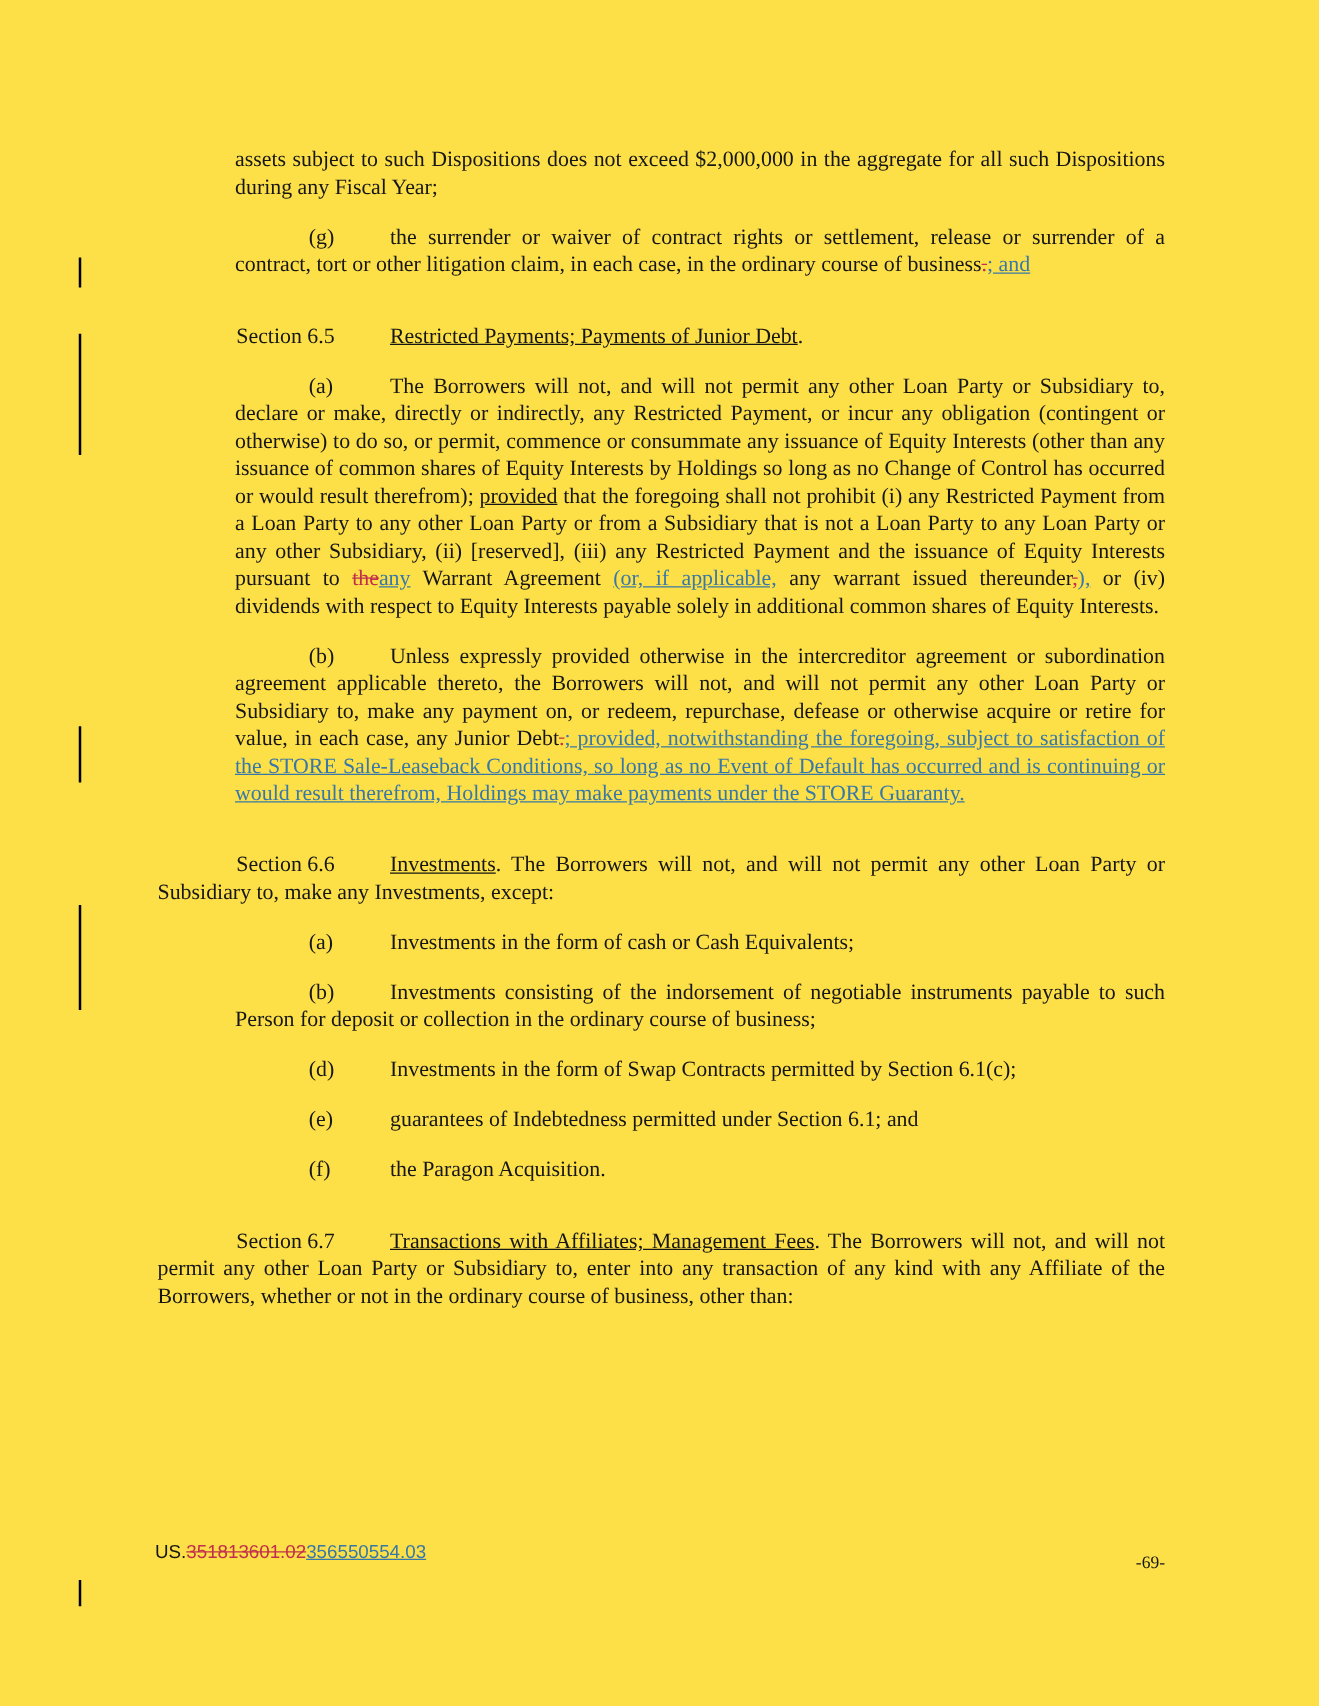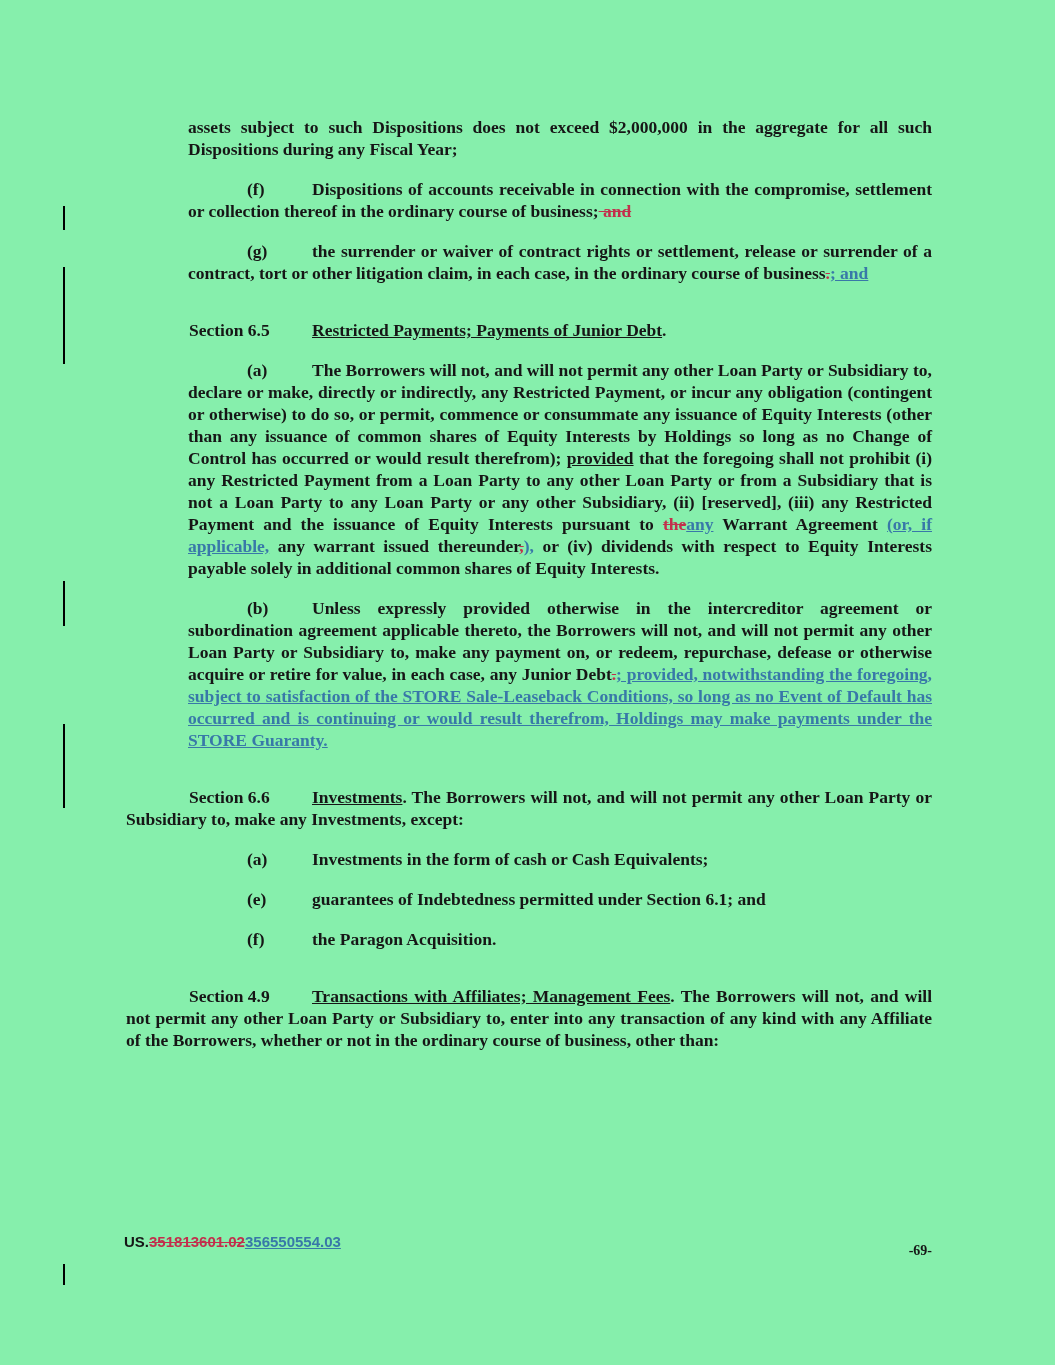--- a/index.html
+++ b/index.html
@@ -1,23 +1,22 @@
 <!DOCTYPE html>
 <html><head>
 <meta charset="utf-8">
 <style>
   html,body{margin:0;padding:0;background:#ffffff;}
   .page{
     position:relative;
     width:1055px;height:1365px;
-    background:#86efac;
+    background:#fde047;
     font-family:"Liberation Serif","DejaVu Serif",serif;
     color:#161616;
     overflow:hidden;
-    font-weight:bold;
   }
   .doc-body{
     position:absolute;
     left:126px;top:116px;
     width:806px;
     font-size:17.5px;
     line-height:22px;
   }
   .para{text-align:justify;margin:0 0 18px 0;}
   .cont{margin-left:62px;}
@@ -40,30 +39,31 @@
     font-size:15px;line-height:19px;
   }
   .footer-docid .seg-ins{text-decoration:underline;}
 </style>
 </head>
 <body>
 
 <div class="page" style="--ins: #3878A8; --del: #C22F4C;">
   <div class="doc-body">
       <div class="para cont"><span>assets subject to such Dispositions does not exceed $2,000,000 in the aggregate for all such Dispositions during any Fiscal Year;</span></div>
-      <div class="para clause"><span class="lbl">(f)</span><span>Dispositions of accounts receivable in connection with the compromise, settlement or collection thereof in the ordinary course of business;</span><span class="seg-del"> and</span></div>
       <div class="para clause"><span class="lbl">(g)</span><span>the surrender or waiver of contract rights or settlement, release or surrender of a contract, tort or other litigation claim, in each case, in the ordinary course of business</span><span class="seg-del">.</span><span class="seg-ins">; and</span></div>
       <div class="para section"><span class="slbl">Section 6.5</span><span class="seg-u">Restricted Payments; Payments of Junior Debt</span><span>.</span></div>
       <div class="para clause"><span class="lbl">(a)</span><span>The Borrowers will not, and will not permit any other Loan Party or Subsidiary to, declare or make, directly or indirectly, any Restricted Payment, or incur any obligation (contingent or otherwise) to do so, or permit, commence or consummate any issuance of Equity Interests (other than any issuance of common shares of Equity Interests by Holdings so long as no Change of Control has occurred or would result therefrom); </span><span class="seg-u">provided</span><span> that the foregoing shall not prohibit (i) any Restricted Payment from a Loan Party to any other Loan Party or from a Subsidiary that is not a Loan Party to any Loan Party or any other Subsidiary, (ii) [reserved], (iii) any Restricted Payment and the issuance of Equity Interests pursuant to </span><span class="seg-del">the</span><span class="seg-ins">any</span><span> Warrant Agreement </span><span class="seg-ins">(or, if applicable,</span><span> any warrant issued thereunder</span><span class="seg-del">,</span><span class="seg-ins">),</span><span> or (iv) dividends with respect to Equity Interests payable solely in additional common shares of Equity Interests.</span></div>
       <div class="para clause"><span class="lbl">(b)</span><span>Unless expressly provided otherwise in the intercreditor agreement or subordination agreement applicable thereto, the Borrowers will not, and will not permit any other Loan Party or Subsidiary to, make any payment on, or redeem, repurchase, defease or otherwise acquire or retire for value, in each case, any Junior Debt</span><span class="seg-del">.</span><span class="seg-ins">; provided, notwithstanding the foregoing, subject to satisfaction of the STORE Sale-Leaseback Conditions, so long as no Event of Default has occurred and is continuing or would result therefrom, Holdings may make payments under the STORE Guaranty.</span></div>
       <div class="para section"><span class="slbl">Section 6.6</span><span class="seg-u">Investments</span><span>.  The Borrowers will not, and will not permit any other Loan Party or Subsidiary to, make any Investments, except:</span></div>
       <div class="para clause"><span class="lbl">(a)</span><span>Investments in the form of cash or Cash Equivalents;</span></div>
+      <div class="para clause"><span class="lbl">(b)</span><span>Investments consisting of the indorsement of negotiable instruments payable to such Person for deposit or collection in the ordinary course of business;</span></div>
+      <div class="para clause"><span class="lbl">(d)</span><span>Investments in the form of Swap Contracts permitted by Section 6.1(c);</span></div>
       <div class="para clause"><span class="lbl">(e)</span><span>guarantees of Indebtedness permitted under Section 6.1; and</span></div>
       <div class="para clause"><span class="lbl">(f)</span><span>the Paragon Acquisition.</span></div>
-      <div class="para section"><span class="slbl">Section 4.9</span><span class="seg-u">Transactions with Affiliates; Management Fees</span><span>.  The Borrowers will not, and will not permit any other Loan Party or Subsidiary to, enter into any transaction of any kind with any Affiliate of the Borrowers, whether or not in the ordinary course of business, other than:</span></div>
+      <div class="para section"><span class="slbl">Section 6.7</span><span class="seg-u">Transactions with Affiliates; Management Fees</span><span>.  The Borrowers will not, and will not permit any other Loan Party or Subsidiary to, enter into any transaction of any kind with any Affiliate of the Borrowers, whether or not in the ordinary course of business, other than:</span></div>
     </div>
 
   <div class="footer-pagenum">-69-</div>
 
   <div class="footer-docid">
     <span>US.</span><span class="seg-del">351813601.02</span><span class="seg-ins">356550554.03</span>
   </div>
 <div class="change-bar" style="top: 206px; height: 24px; background: rgb(0, 0, 0);"></div>
     <div class="change-bar" style="top: 267px; height: 97px; background: rgb(0, 0, 0);"></div>
     <div class="change-bar" style="top: 581px; height: 45px; background: rgb(0, 0, 0);"></div>

